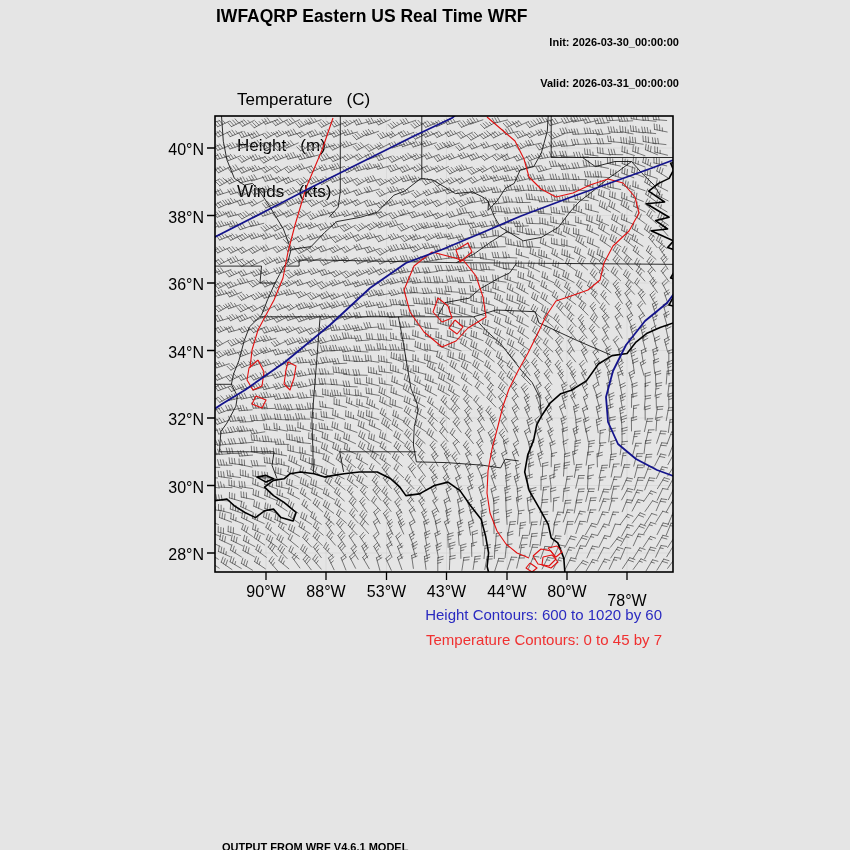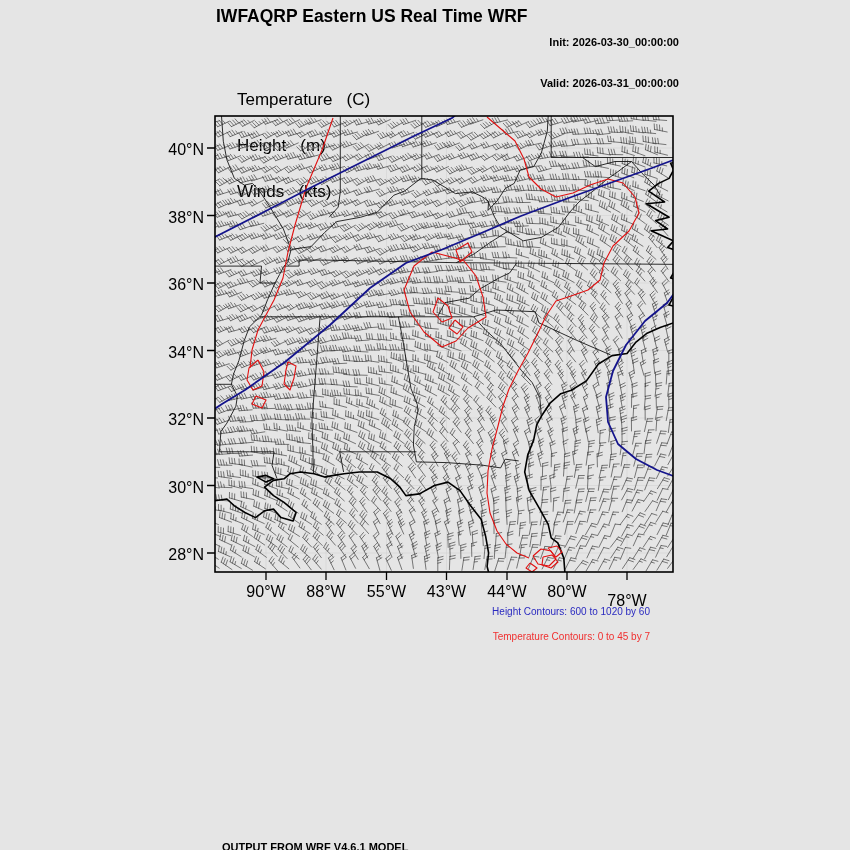--- a/index.html
+++ b/index.html
@@ -5,21 +5,21 @@
   html,body{margin:0;padding:0;background:#fff;}
   .page{position:relative;width:850px;height:850px;background:#e5e5e5;overflow:hidden;
         font-family:"Liberation Sans","DejaVu Sans",sans-serif;color:#000;}
   .title{position:absolute;left:216px;top:6px;font-size:17.5px;font-weight:bold;white-space:pre;}
   .stamp{position:absolute;right:171px;top:9px;text-align:right;font-size:11px;font-weight:bold;line-height:13.5px;white-space:pre;}
   .varlegend{position:absolute;left:237px;top:62px;font-size:17px;line-height:15.2px;white-space:pre;}
   #map-svg{position:absolute;left:0;top:0;}
   .axlab{position:absolute;font-size:16px;color:#000;}
   .latlab{width:40px;text-align:right;}
   .lonlab{width:46px;text-align:center;}
-  .note{position:absolute;right:200px;font-size:10px;white-space:pre;text-align:center;}
+  .note{position:absolute;right:188px;font-size:15px;white-space:pre;text-align:center;}
   .note-height{top:606px;}
   .note-temp{top:631px;}
   .footer{position:absolute;left:222px;top:810px;font-size:11px;font-weight:bold;line-height:15px;white-space:pre;}
 </style>
 </head>
 <body>
 
 <div class="page">
   <div class="title">IWFAQRP Eastern US Real Time WRF</div>
   <div class="stamp">
@@ -107,18 +107,18 @@
   </div>
 <div class="axlab latlab" style="right: 646px; top: 141px;">40°N</div>
     <div class="axlab latlab" style="right: 646px; top: 208.5px;">38°N</div>
     <div class="axlab latlab" style="right: 646px; top: 276px;">36°N</div>
     <div class="axlab latlab" style="right: 646px; top: 343.5px;">34°N</div>
     <div class="axlab latlab" style="right: 646px; top: 411px;">32°N</div>
     <div class="axlab latlab" style="right: 646px; top: 478.5px;">30°N</div>
     <div class="axlab latlab" style="right: 646px; top: 546px;">28°N</div>
     <div class="axlab lonlab" style="left: 243px; top: 583px;">90°W</div>
     <div class="axlab lonlab" style="left: 303px; top: 583px;">88°W</div>
-    <div class="axlab lonlab" style="left: 363.5px; top: 583px;">55°W</div>
+    <div class="axlab lonlab" style="left: 363.5px; top: 583px;">53°W</div>
     <div class="axlab lonlab" style="left: 423.5px; top: 583px;">43°W</div>
     <div class="axlab lonlab" style="left: 484px; top: 583px;">44°W</div>
     <div class="axlab lonlab" style="left: 544px; top: 583px;">80°W</div>
     <div class="axlab lonlab" style="left: 604px; top: 583px; margin-top: 9px;">78°W</div>
   </div>
 
 </body></html>

